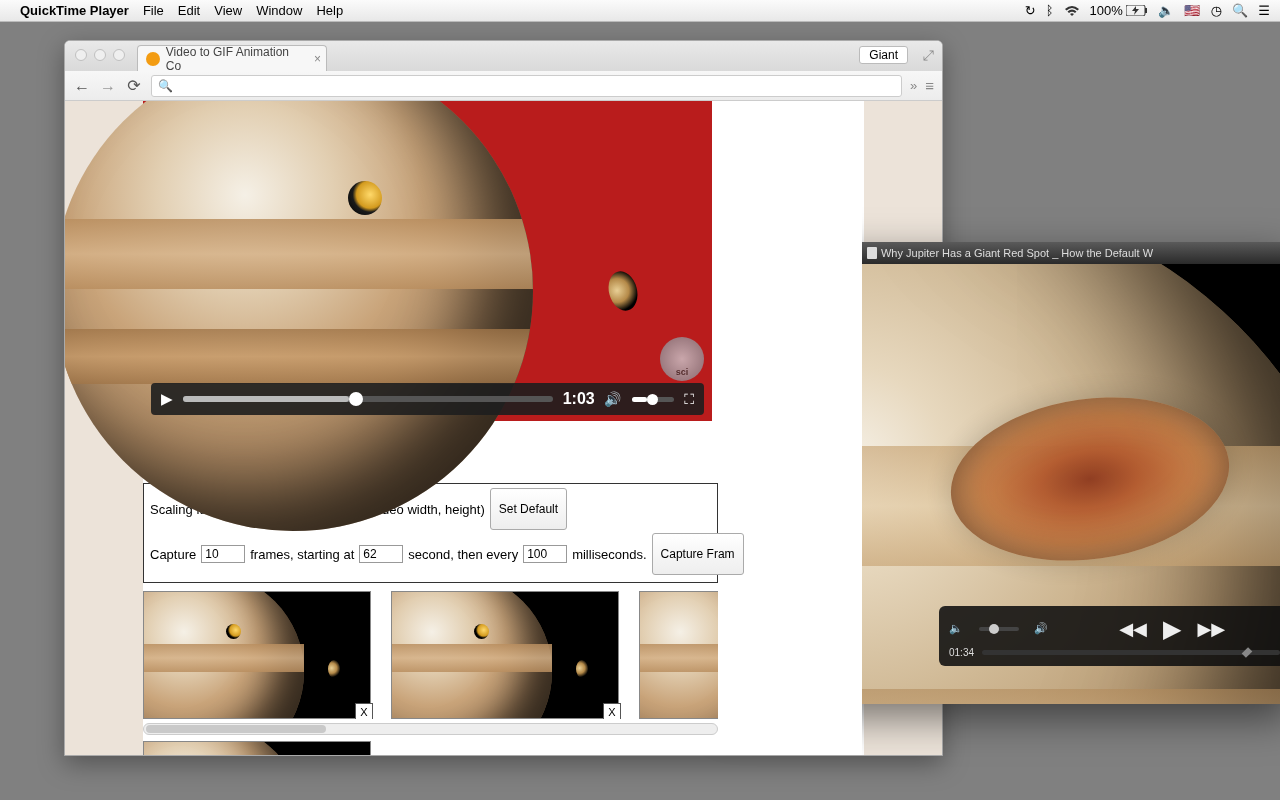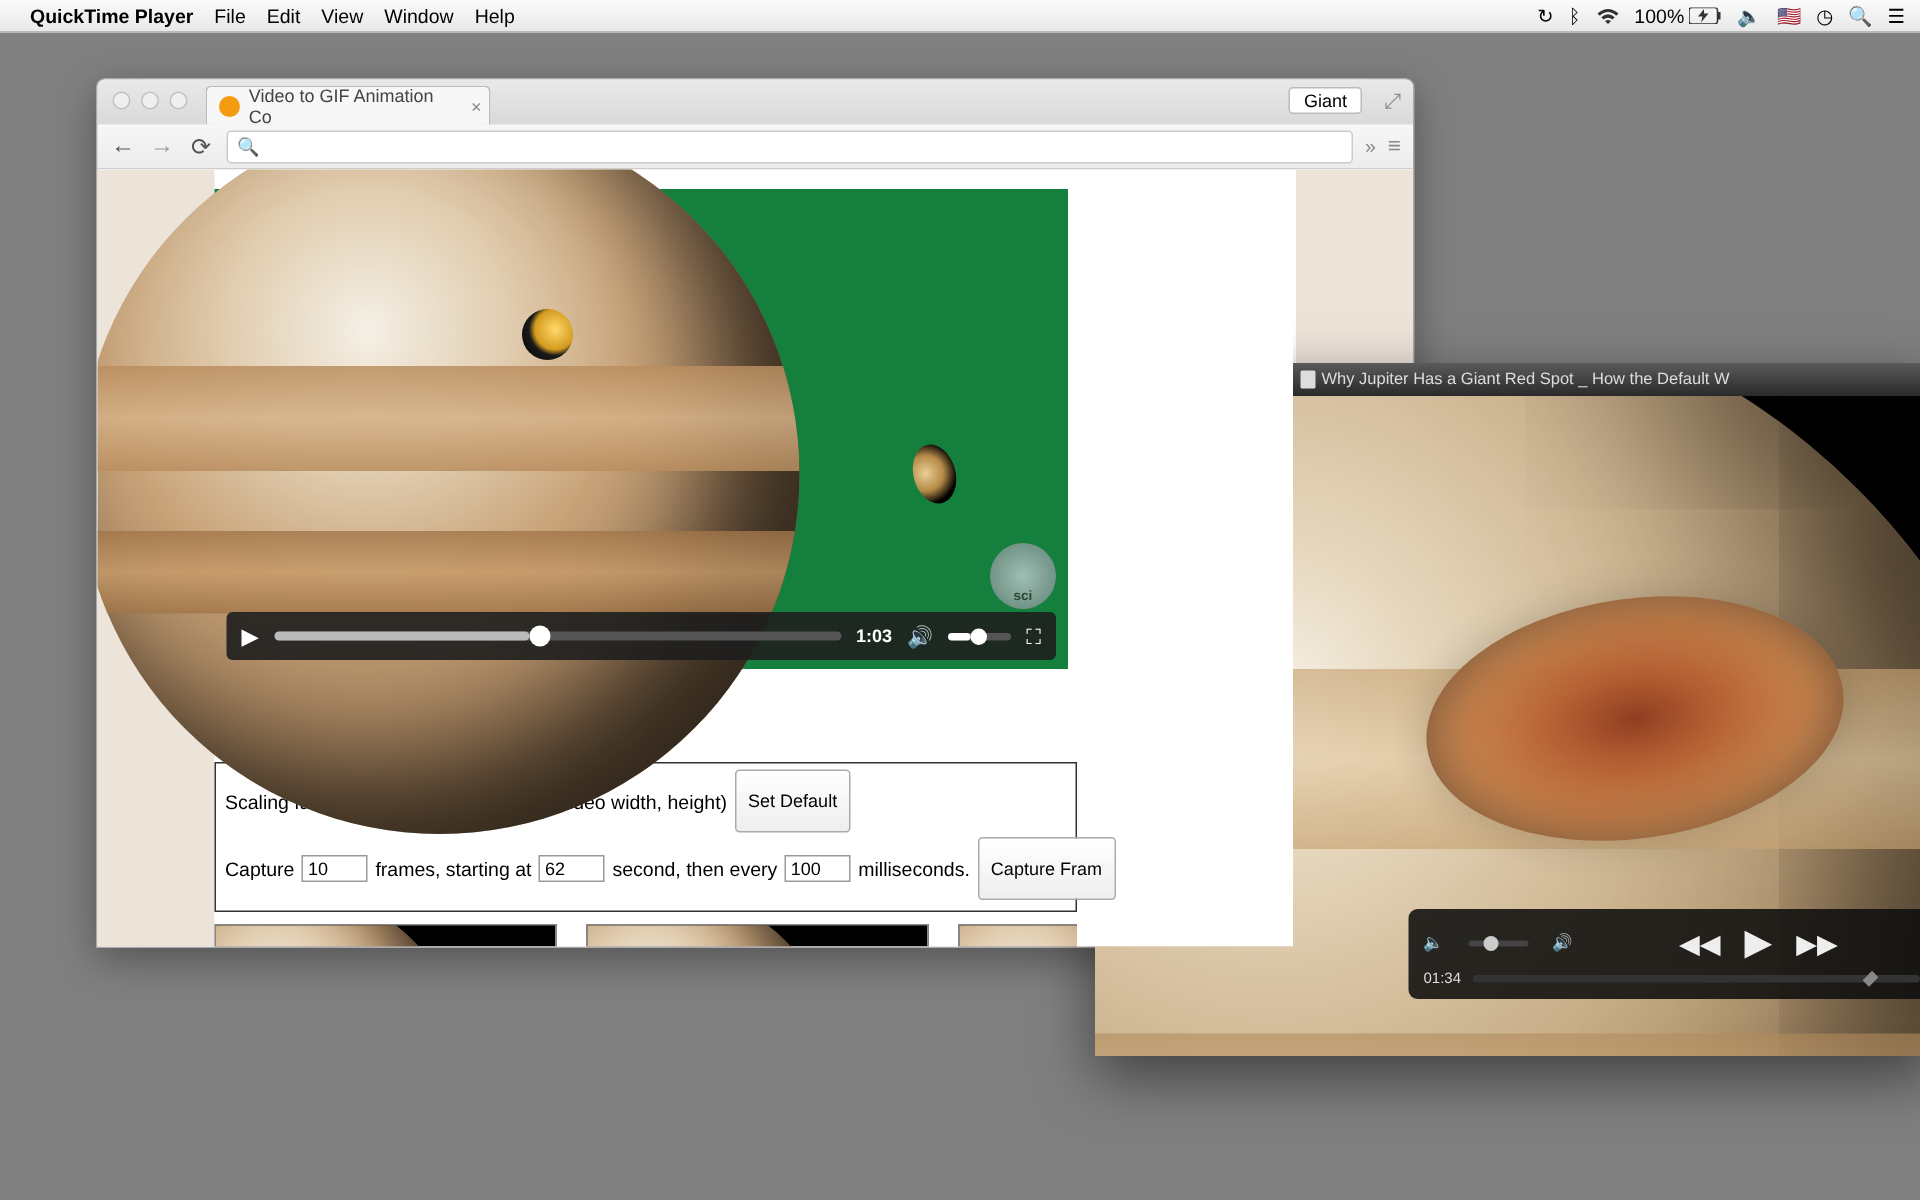--- a/index.html
+++ b/index.html
@@ -7,21 +7,21 @@
 
 
 .menubar { position:absolute; top:0; left:0; right:0; height:22px; background:linear-gradient(#fbfbfb,#e8e8e8); display:flex; align-items:center; padding:0 10px; font-size:13px; border-bottom:1px solid #bbb; }
 .menubar .apple { font-size:15px; margin-right:10px; }
 .menubar .appname { font-weight:bold; margin-right:14px; }
 .menubar .menuitem { margin-right:14px; }
 .menubar .rightside { margin-left:auto; display:flex; align-items:center; gap:10px; font-size:13px; }
 .menubar .rightside span { display:inline-flex; align-items:center; }
 
 
-.browser { position:absolute; left:64px; top:52px; width:879px; height:580px; background:#fff; border:1px solid #aaa; border-radius:6px 6px 0 0; box-shadow:0 8px 26px rgba(0,0,0,.35); overflow:hidden; }
+.browser { position:absolute; left:64px; top:40px; width:879px; height:716px; background:#fff; border:1px solid #aaa; border-radius:6px 6px 0 0; box-shadow:0 8px 26px rgba(0,0,0,.35); overflow:hidden; }
 .browser .tabstrip { height:30px; background:linear-gradient(#e9e9e9,#d9d9d9); display:flex; align-items:flex-end; padding-left:6px; position:relative; }
 .traffic { display:flex; gap:7px; position:absolute; left:10px; top:8px; }
 .traffic .dot { width:12px; height:12px; border-radius:50%; background:#efefef; border:1px solid #c0c0c0; }
 .tab { margin-left:66px; height:26px; background:#f7f7f7; border:1px solid #bbb; border-bottom:none; border-radius:4px 4px 0 0; display:flex; align-items:center; padding:0 20px 0 8px; font-size:12px; color:#444; position:relative; max-width:190px; }
 .tab .favicon { width:14px; height:14px; background:#f39c12; border-radius:50%; margin-right:6px; }
 .tab .closetab { position:absolute; right:5px; color:#888; font-size:12px; }
 .tabstrip .firstbtn { position:absolute; right:34px; top:5px; background:#fff; border:1px solid #bbb; border-radius:3px; padding:1px 9px; font-size:12px; }
 .tabstrip .reader { position:absolute; right:8px; top:6px; color:#888; font-size:14px; }
 .toolbar { height:30px; background:linear-gradient(#f7f7f7,#ececec); border-bottom:1px solid #ccc; display:flex; align-items:center; padding:0 8px; gap:8px; }
 .toolbar .navbtn { color:#999; font-size:16px; width:18px; text-align:center; }
@@ -32,33 +32,33 @@
 .toolbar .hamburger { color:#888; font-size:15px; }
 
 .page { padding:0 80px 0 78px; height:calc(100% - 60px); overflow:hidden; background:#fff; position:relative; }
 .page-inner { background:#fff; }
 .page::before, .page::after { content:""; position:absolute; top:0; bottom:0; width:78px; background:#ece3d9; }
 .page::before { left:0; }
 .page::after { right:0; }
 .page-inner { position:relative; z-index:1; }
 
 
-.webvideo { width:569px; height:320px; background:#15803d; position:relative; margin-top:13px; }
+.webvideo { width:569px; height:320px; background:#b91c1c; position:relative; margin-top:0; }
 .webvideo .planet { position:absolute; left:-90px; top:-50px; width:480px; height:480px; border-radius:50%; background:radial-gradient(circle at 40% 30%, #f5f0e6 0%, #e2cfb2 20%, #c9a47a 40%, #a7845f 60%, #7a6044 100%); overflow:hidden; box-shadow:inset -50px -40px 70px rgba(0,0,0,.65); }
 .webvideo .planet::before { content:""; position:absolute; left:0; right:0; top:35%; height:70px; background:linear-gradient(#b98e5f,#d5b187,#b98e5f); opacity:.85; }
 .webvideo .planet::after { content:""; position:absolute; left:0; right:0; top:58%; height:55px; background:linear-gradient(#a07548,#c79b6a,#a07548); opacity:.8; }
 .webvideo .moon1 { position:absolute; left:205px; top:80px; width:34px; height:34px; border-radius:50%; background:radial-gradient(circle at 65% 40%,#ffd96a 0%,#d39a1e 45%,#1a1a1a 58%,#000 100%); }
 .webvideo .moon2 { position:absolute; right:75px; top:170px; width:28px; height:40px; border-radius:50%; background:radial-gradient(circle at 30% 45%, #e8cf95 0%, #b58a49 40%, #000 70%); transform:rotate(-15deg); }
 .webvideo .watermark { position:absolute; right:8px; bottom:40px; width:44px; height:44px; border-radius:50%; background:radial-gradient(circle,#cfd5db 0%,#8a9299 80%); opacity:.75; display:flex; align-items:flex-end; justify-content:center; color:#333; font-size:9px; font-weight:bold; padding-bottom:4px; }
 .webcontrols { position:absolute; left:8px; right:8px; bottom:6px; height:32px; background:rgba(30,30,30,.9); border-radius:4px; display:flex; align-items:center; padding:0 10px; gap:10px; }
 .webcontrols .play { color:#fff; font-size:15px; }
 .webcontrols .track { flex:1; height:6px; background:#555; border-radius:3px; position:relative; }
 .webcontrols .track .fill { position:absolute; left:0; top:0; bottom:0; width:45%; background:#bbb; border-radius:3px; }
 .webcontrols .track .thumb { position:absolute; left:45%; top:-4px; width:14px; height:14px; background:#fff; border-radius:50%; }
-.webcontrols .time { color:#fff; font-size:12px; font-weight:bold; }
+.webcontrols .time { color:#fff; font-size:16px; font-weight:bold; }
 .webcontrols .vol { color:#fff; font-size:14px; }
 .webcontrols .voltrack { width:42px; height:5px; background:#555; border-radius:3px; position:relative; }
 .webcontrols .voltrack .vfill { position:absolute; left:0; top:0; bottom:0; width:35%; background:#fff; border-radius:3px; }
 .webcontrols .voltrack .vthumb { position:absolute; left:35%; top:-3px; width:11px; height:11px; border-radius:50%; background:#fff; }
 .webcontrols .fs { color:#fff; font-size:14px; }
 
 .status { color:#1a8f1a; font-size:13px; margin-top:6px; }
 .infoline { font-size:13px; color:#222; line-height:1.35; }
 
 .controlbox { border:1px solid #333; margin-top:6px; padding:4px 6px; font-size:13px; width:575px; }

